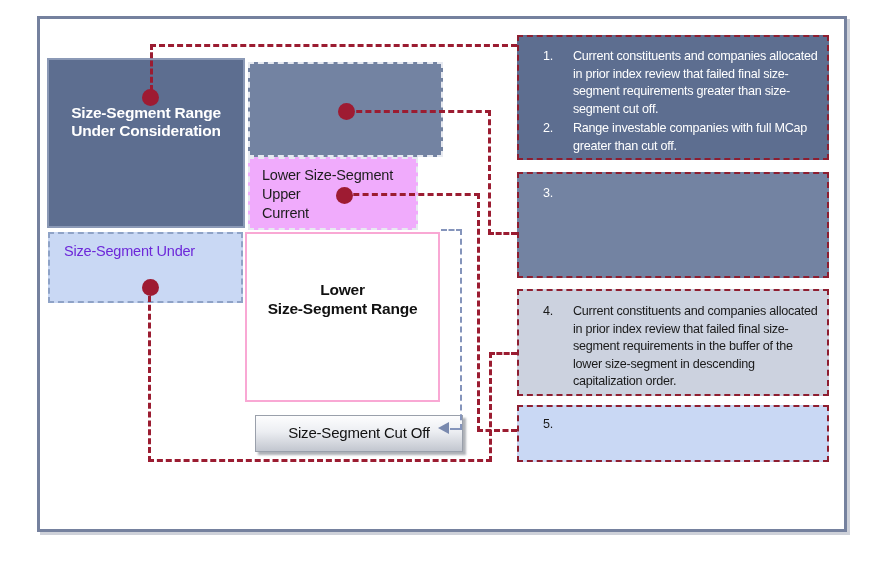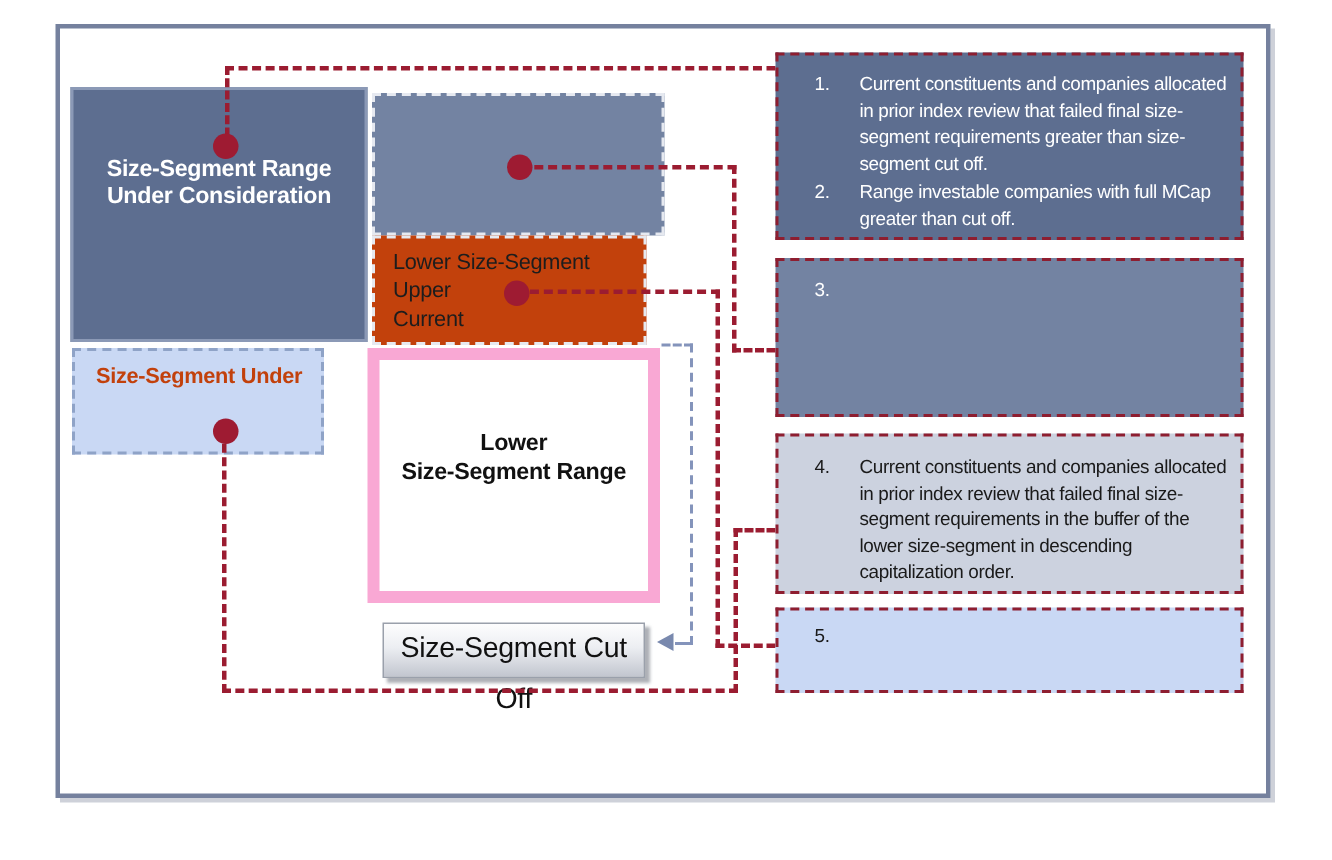--- a/index.html
+++ b/index.html
@@ -20,43 +20,43 @@
     left:7px;top:39px;width:198px;height:170px;
     background:#5d6e90;border:2px solid #8b99b6;box-sizing:border-box;
     color:#ffffff;font-weight:bold;font-size:15.5px;line-height:18px;
     text-align:center;padding-top:44px;letter-spacing:-0.2px;
   }
   .box-mid{
     left:208px;top:43px;width:195px;height:95px;
     background:#7383a2;border:2px dashed #e6e9f0;box-sizing:border-box;
   }
   .box-upper-buffer{
-    left:208px;top:138px;width:183px;height:73px;
-    background:#c2410c;border:2px dashed #e6e9f0;box-sizing:border-box;
+    left:208px;top:138px;width:170px;height:73px;
+    background:#f0abfc;border:2px dashed #e6e9f0;box-sizing:border-box;
     color:#1d1d1d;font-size:14.5px;line-height:19px;
     padding:7px 8px 0 12px;letter-spacing:-0.2px;
   }
   .box-lower-buffer{
-    left:8px;top:213px;width:168px;height:71px;
+    left:8px;top:213px;width:195px;height:71px;
     background:#c9d8f4;border:2px dashed #8fa3c7;box-sizing:border-box;
-    color:#c2410c;font-size:14.5px;line-height:19px;
-    padding:8px 6px 0 14px;letter-spacing:-0.2px;font-weight:bold;
+    color:#6d28d9;font-size:14.5px;line-height:19px;
+    padding:8px 6px 0 14px;letter-spacing:-0.2px;
   }
   .box-lower-range{
     left:205px;top:213px;width:195px;height:170px;
-    background:#ffffff;border:8px solid #f9a8d4;box-sizing:border-box;
+    background:#ffffff;border:2px solid #f9a8d4;box-sizing:border-box;
     color:#111111;font-weight:bold;font-size:15.5px;line-height:19px;
     text-align:center;padding-top:46px;letter-spacing:-0.2px;
   }
   .box-cutoff{
-    left:215px;top:396px;width:175px;height:37px;
+    left:215px;top:396px;width:208px;height:37px;
     background:linear-gradient(to bottom,#fdfdfe 0%,#eceef2 45%,#c2c6cf 100%);
     border:1px solid #9aa0ab;box-sizing:border-box;
     box-shadow:3px 3px 2px rgba(130,135,145,.65);
-    color:#111111;font-size:19px;line-height:34px;text-align:center;
+    color:#111111;font-size:15px;line-height:34px;text-align:center;
     letter-spacing:-0.2px;
   }
 
   
   .ann{
     left:477px;width:312px;box-sizing:border-box;
     border:2.5px dashed #8e1e30;overflow:hidden;
     font-size:12.6px;line-height:17.5px;letter-spacing:-0.25px;
   }
   .ann-12{top:16px;height:125px;background:#5d6e90;color:#ffffff;padding-top:11px;}

